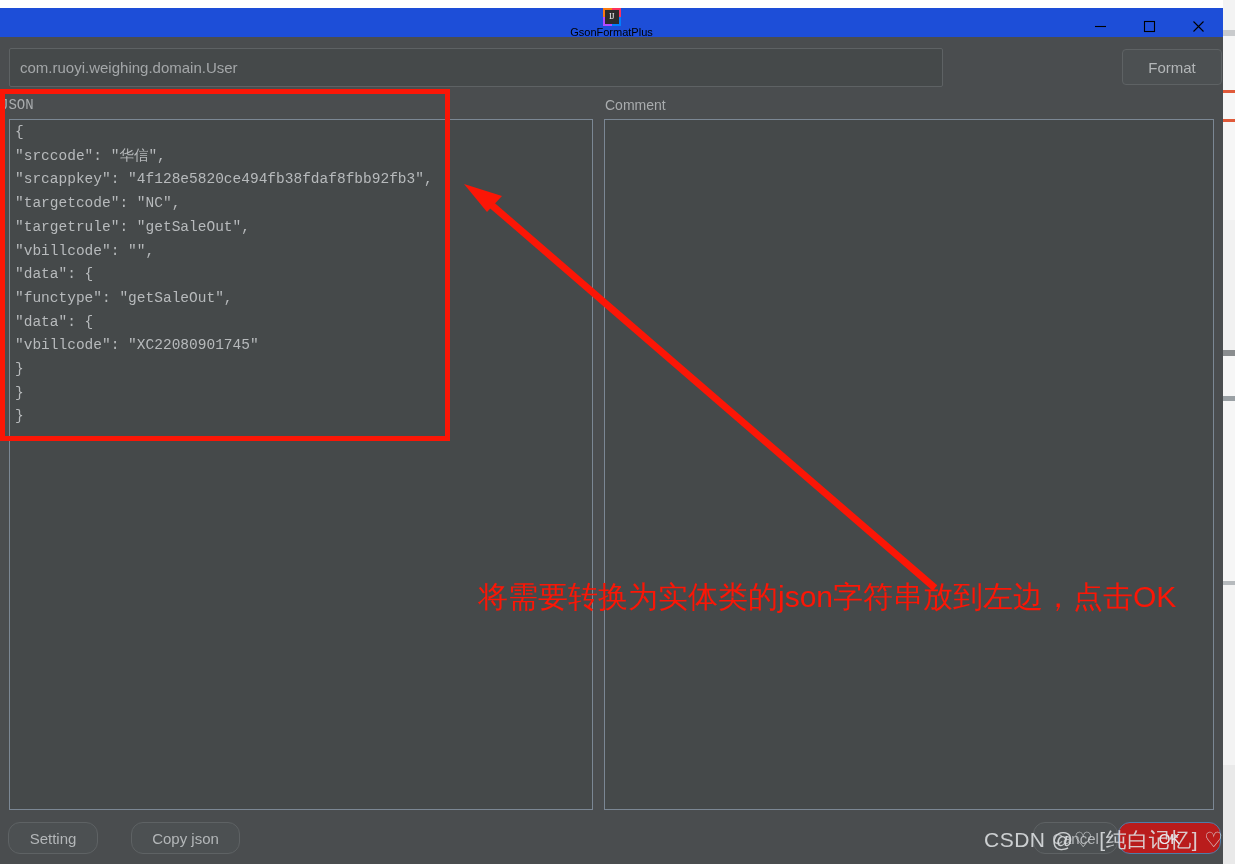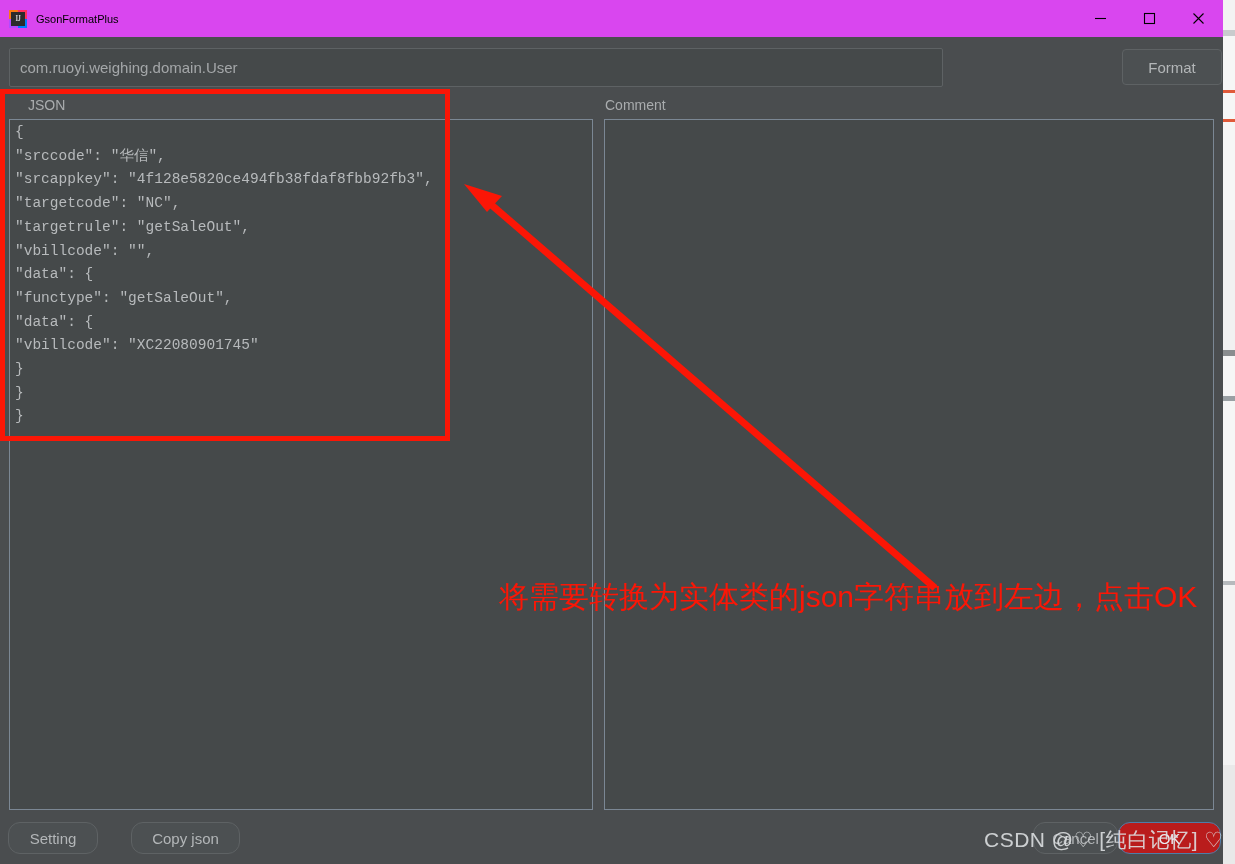--- a/index.html
+++ b/index.html
@@ -27,25 +27,26 @@
     background: #f3f3f3;
     overflow: hidden;
   }
   .bg-sliver .sl {
     position: absolute; left: 0; width: 12px;
   }
 
   
   .titlebar {
     position: absolute;
-    top: 0; left: 0;
+    top: 8px; left: 0;
     width: 1223px; height: 37px;
-    background: #d946ef;
+    background: #1d4ed8;
     display: flex;
     align-items: center;
+    flex-direction: column;
   }
   .tb-icon {
     width: 18px; height: 18px;
     margin-left: 9px; margin-right: 9px;
     position: relative;
     flex: 0 0 auto;
   }
   .tb-icon .q1, .tb-icon .q2, .tb-icon .q3, .tb-icon .q4 {
     position: absolute; width: 9px; height: 9px;
   }
@@ -118,21 +119,21 @@
     font-size: 15px;
     display: flex; align-items: center; justify-content: center;
   }
 
   
   .panel-label {
     position: absolute;
     color: #a9acae;
     font-size: 14px;
   }
-  .label-json    { left: 28px;  top: 60px; }
+  .label-json    { left: 0;  top: 60px; font-family: Liberation Mono, monospace; }
   .label-comment { left: 605px; top: 60px; }
 
   
   .textarea {
     position: absolute;
     background: #45494a;
     border: 1px solid #7b8794;
     overflow: hidden;
   }
   .ta-json {
@@ -190,21 +191,20 @@
   }
   .ann-text {
     position: absolute;
     left: 478px; top: 575px;
     width: 706px;
     color: #fb1606;
     font-size: 30px;
     line-height: 44px;
     font-family: "Liberation Sans", sans-serif;
     pointer-events: none;
-    margin-left: 21px;
   }
 
   
   .watermark {
     position: absolute;
     left: 984px; top: 826px;
     color: #dfe2e4;
     font-size: 21px;
     white-space: nowrap;
     opacity: 0.88;

